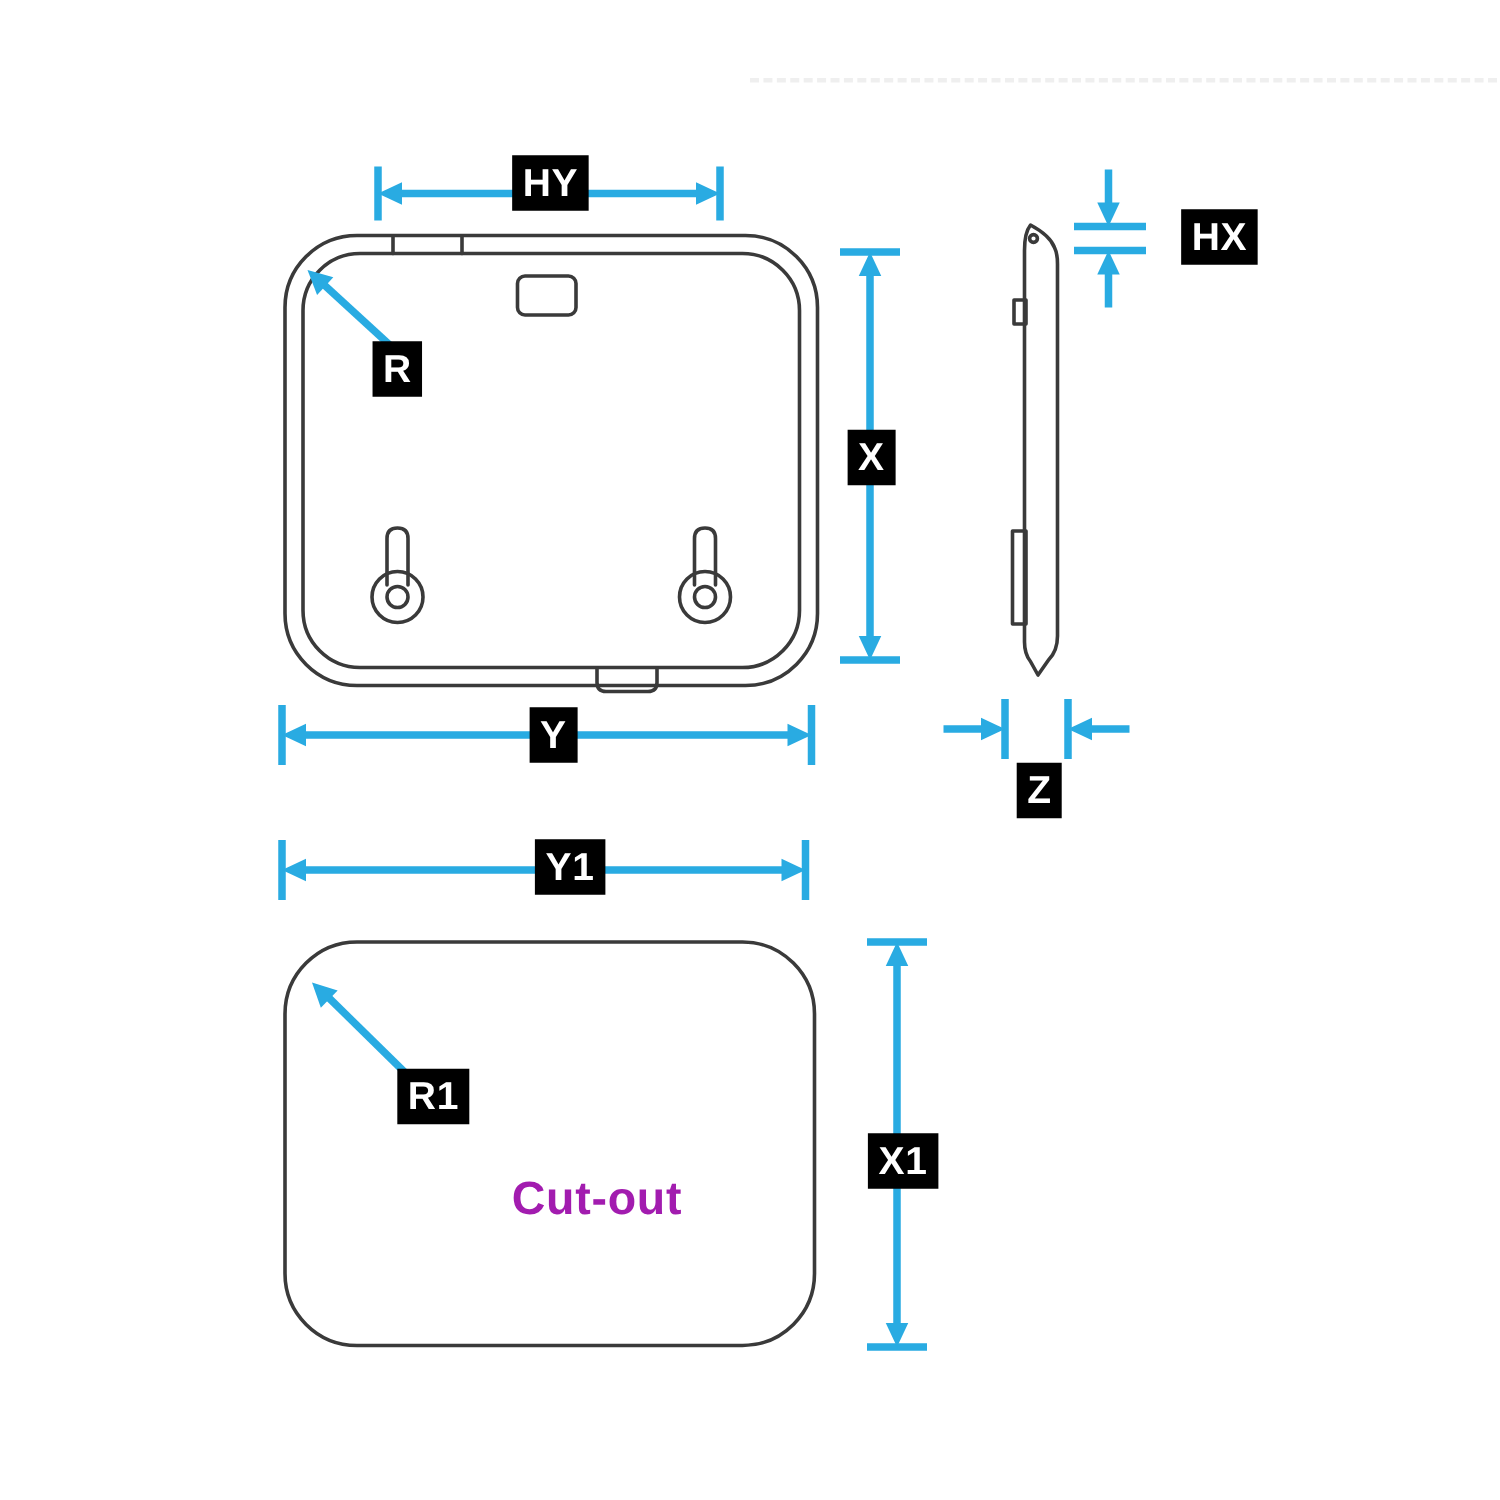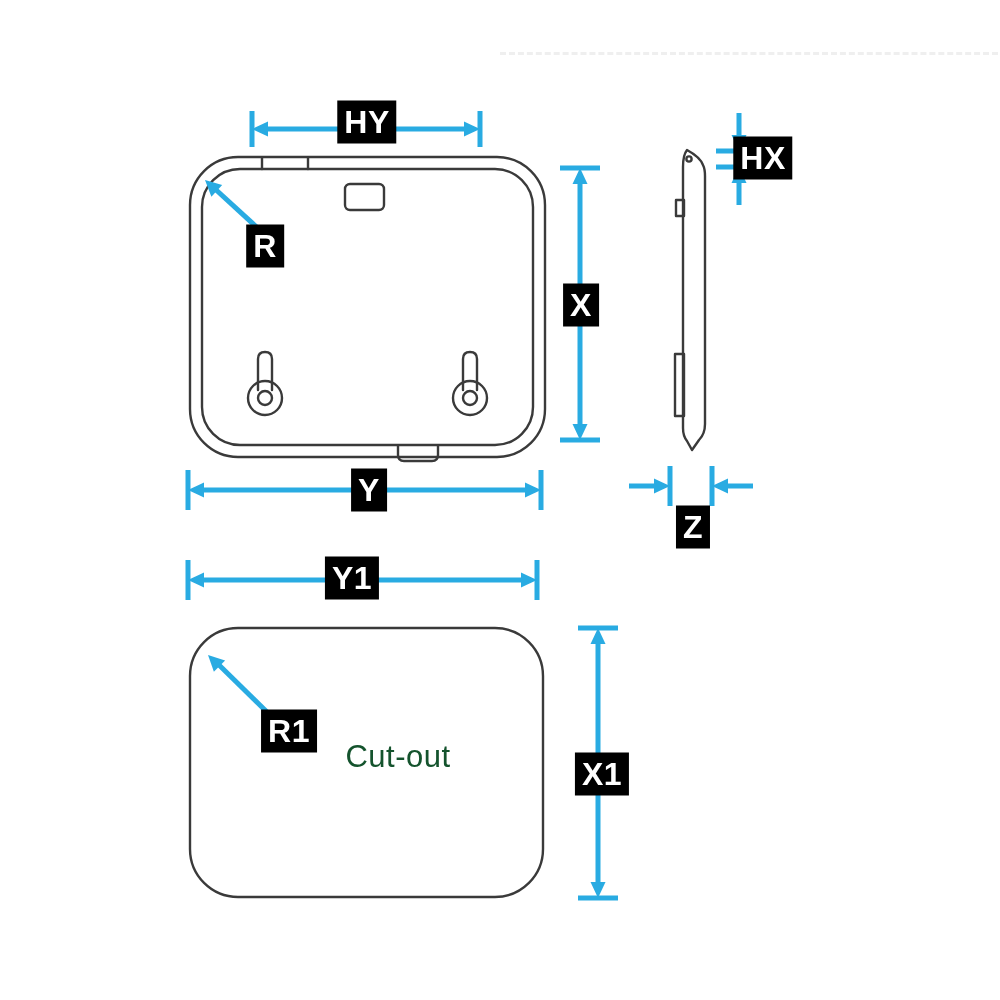--- a/index.html
+++ b/index.html
@@ -7,26 +7,26 @@
   .canvas { position:relative; width:1000px; height:1000px; background:#ffffff; overflow:hidden; }
   .canvas > svg { position:absolute; left:0; top:0; }
 
   .outline { stroke: var(--outline, #3a3a3a); stroke-width:2.4; fill:none; stroke-linejoin:round; stroke-linecap:round; }
   .dim     { stroke: var(--dimension, #29ABE2); stroke-width:5; fill:none; stroke-linecap:butt; }
   .dim-fill{ fill: var(--dimension, #29ABE2); stroke:none; }
 
   .dim-label {
     position:absolute; transform:translate(-50%,-50%);
     background: var(--label-bg, #000000); color: var(--label-text, #ffffff);
-    font-weight:bold; font-size:32px; line-height:1;
+    font-weight:bold; font-size:26px; line-height:1;
     padding:5px 7px 6px 7px; letter-spacing:0.5px; white-space:nowrap;
   }
   .text-label {
     position:absolute; transform:translate(-50%,-50%);
-    color:#14532d; font-weight:normal; font-size:31px; letter-spacing:0.5px; white-space:nowrap;
+    color:#a21caf; font-weight:bold; font-size:31px; letter-spacing:0.5px; white-space:nowrap;margin-top:42px;
   }
   .artifact { position:absolute; left:500px; top:52px; width:498px; height:0; border-top:3px dashed #efefef; }
 </style>
 </head>
 <body>
 
 <div class="canvas">
 
   <div class="artifact"></div>
 
@@ -109,21 +109,21 @@
       <path class="dim" d="M578 628 L618 628 M578 898 L618 898 M598 643 L598 883"></path>
       <polygon class="dim-fill" points="598,628 590.5,644 605.5,644"></polygon>
       <polygon class="dim-fill" points="598,898 590.5,882 605.5,882"></polygon>
     </g>
   </svg>
 
   <div class="dim-label" style="left:367px; top:122px">HY</div>
   <div class="dim-label" style="left:265px; top:246px">R</div>
   <div class="dim-label" style="left:581px; top:305px">X</div>
   <div class="dim-label" style="left:369px; top:490px">Y</div>
-  <div class="dim-label" style="left:763px; top:158px">HX</div>
+  <div class="dim-label" style="left:813px; top:158px">HX</div>
   <div class="dim-label" style="left:693px; top:527px">Z</div>
-  <div class="dim-label" style="left:352px; top:578px">Y1</div>
+  <div class="dim-label" style="left:380px; top:578px">Y1</div>
   <div class="dim-label" style="left:289px; top:731px">R1</div>
   <div class="dim-label" style="left:602px; top:774px">X1</div>
 
   <div class="text-label" style="left:398px; top:757px">Cut-out</div>
 
 </div>
 
 </body></html>

